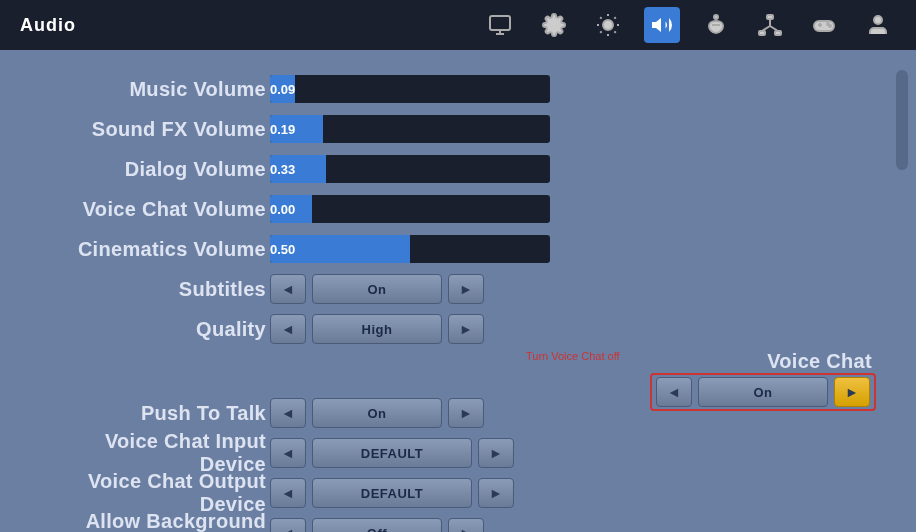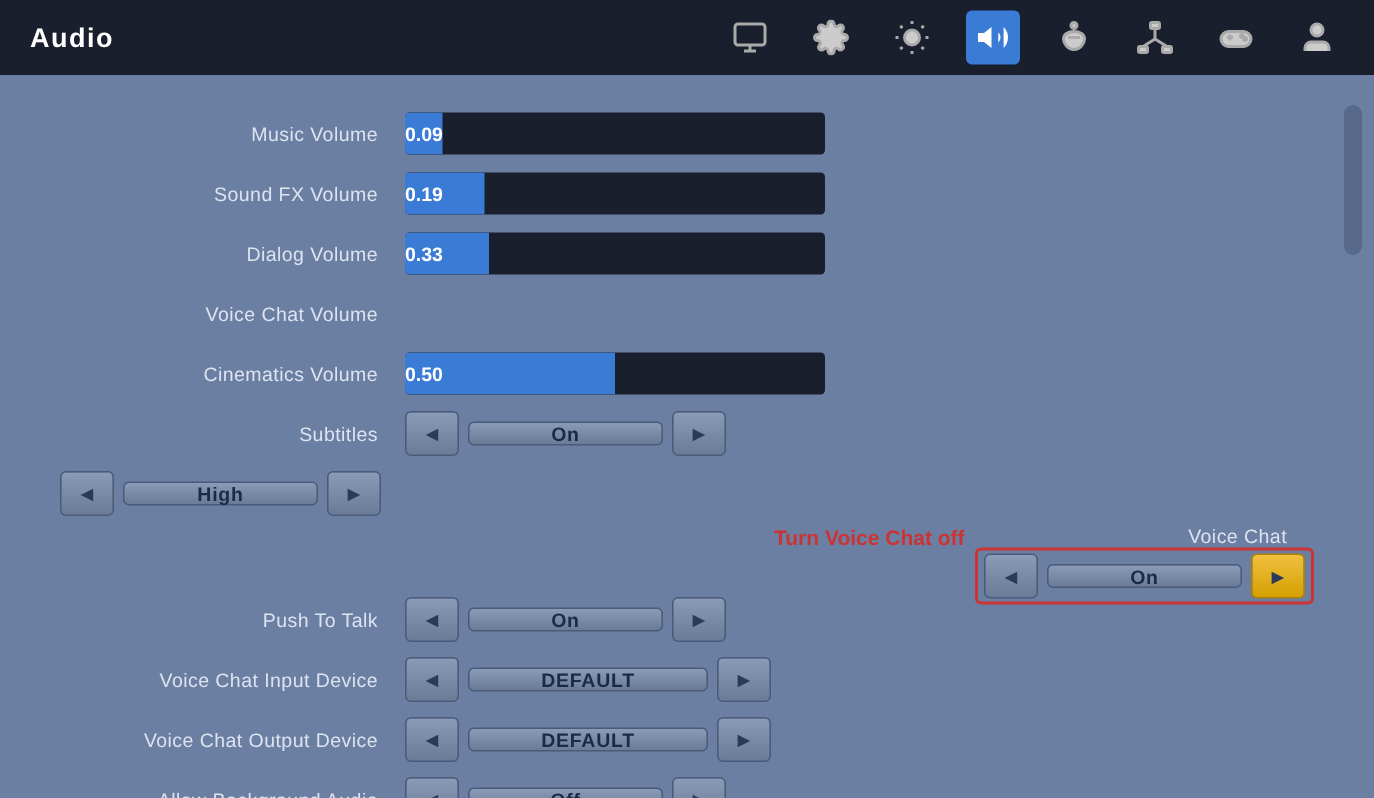--- a/index.html
+++ b/index.html
@@ -73,24 +73,24 @@
     .setting-row {
       display: flex;
       align-items: center;
       height: 38px;
       margin-bottom: 2px;
     }
 
     .setting-label {
       width: 230px;
       text-align: right;
-      padding-right: 18px;
+      padding-right: 4px;
       color: #dde3f0;
-      font-size: 13px;
-      font-weight: 400;
+      font-size: 20px;
+      font-weight: 700;
       letter-spacing: 0.3px;
     }
 
     
     .slider-container {
       display: flex;
       align-items: center;
       width: 280px;
       height: 28px;
       background: #1a1f2e;
@@ -135,21 +135,21 @@
       font-weight: bold;
     }
 
     .arrow-btn.yellow {
       background: linear-gradient(180deg, #f0c040 0%, #d4a000 100%);
       border-color: #b08000;
     }
 
     .value-display {
       width: 130px;
-      height: 16px;
+      height: 30px;
       background: linear-gradient(180deg, #8a9bb8 0%, #6a7b98 100%);
       border: 1px solid #4a5a78;
       border-radius: 4px;
       display: flex;
       align-items: center;
       justify-content: center;
       color: #1a2a48;
       font-size: 13px;
       font-weight: bold;
       letter-spacing: 0.5px;
@@ -278,20 +278,25 @@
     <div class="setting-label">Dialog Volume</div>
     <div class="slider-container">
       <div class="slider-fill" style="width:20%">
         <span class="slider-value">0.33</span>
       </div>
     </div>
   </div>
 
   <div class="setting-row">
     <div class="setting-label">Voice Chat Volume</div>
+    <div class="slider-container">
+      <div class="slider-fill" style="width:1%;min-width:42px">
+        <span class="slider-value">0.00</span>
+      </div>
+    </div>
   </div>
 
   <div class="setting-row">
     <div class="setting-label">Cinematics Volume</div>
     <div class="slider-container">
       <div class="slider-fill" style="width:50%">
         <span class="slider-value">0.50</span>
       </div>
     </div>
   </div>
@@ -299,37 +304,38 @@
   <div class="setting-row">
     <div class="setting-label">Subtitles</div>
     <div class="toggle-group">
       <div class="arrow-btn">◄</div>
       <div class="value-display">On</div>
       <div class="arrow-btn">►</div>
     </div>
   </div>
 
   <div class="setting-row">
+    <div class="setting-label">Quality</div>
     <div class="toggle-group">
       <div class="arrow-btn">◄</div>
       <div class="value-display">High</div>
       <div class="arrow-btn">►</div>
     </div>
   </div>
 
   <div style="display:flex;align-items:flex-end;height:42px;margin-bottom:2px;position:relative;flex-direction:column;">
     <div class="setting-label">Voice Chat</div>
     <div style="border:2px solid #cc3333;border-radius:4px;padding:2px 4px;display:flex;align-items:center;">
       <div class="toggle-group">
         <div class="arrow-btn">◄</div>
         <div class="value-display">On</div>
         <div class="arrow-btn yellow">►</div>
       </div>
     </div>
-    <div style="position:absolute;left:476px;color:#cc3333;font-size:14px;font-weight:bold;white-space:nowrap;">Turn Voice Chat off</div>
+    <div style="position:absolute;left:486px;color:#cc3333;font-size:11px;font-weight:normal;white-space:nowrap;">Turn Voice Chat off</div>
   </div>
 
   <div class="setting-row">
     <div class="setting-label">Push To Talk</div>
     <div class="toggle-group">
       <div class="arrow-btn">◄</div>
       <div class="value-display">On</div>
       <div class="arrow-btn">►</div>
     </div>
   </div>

